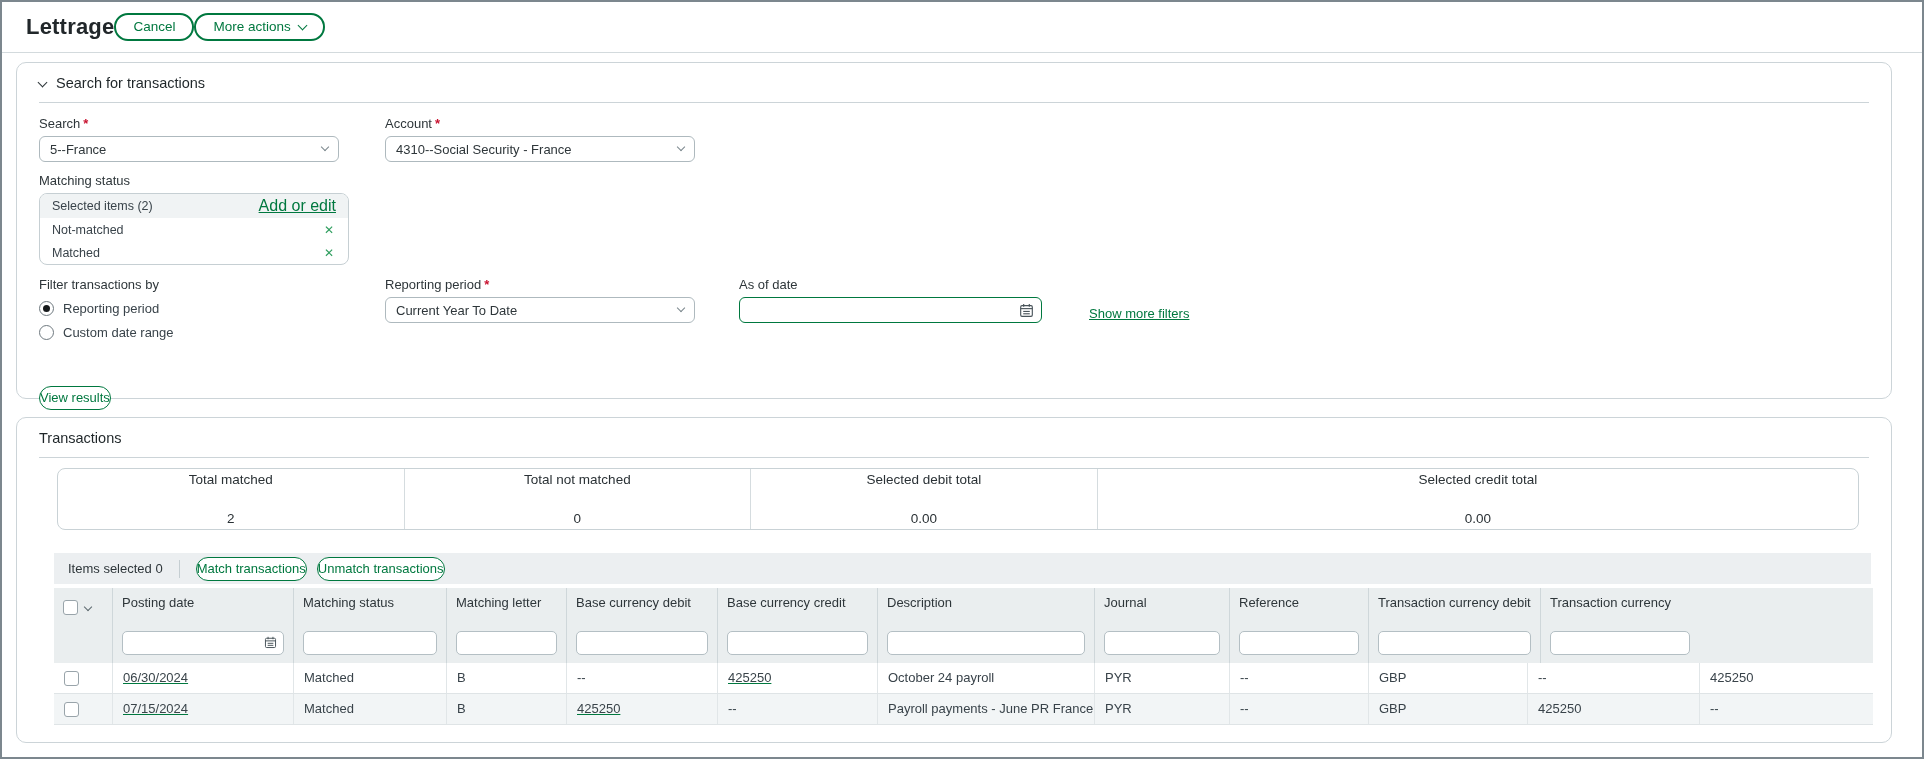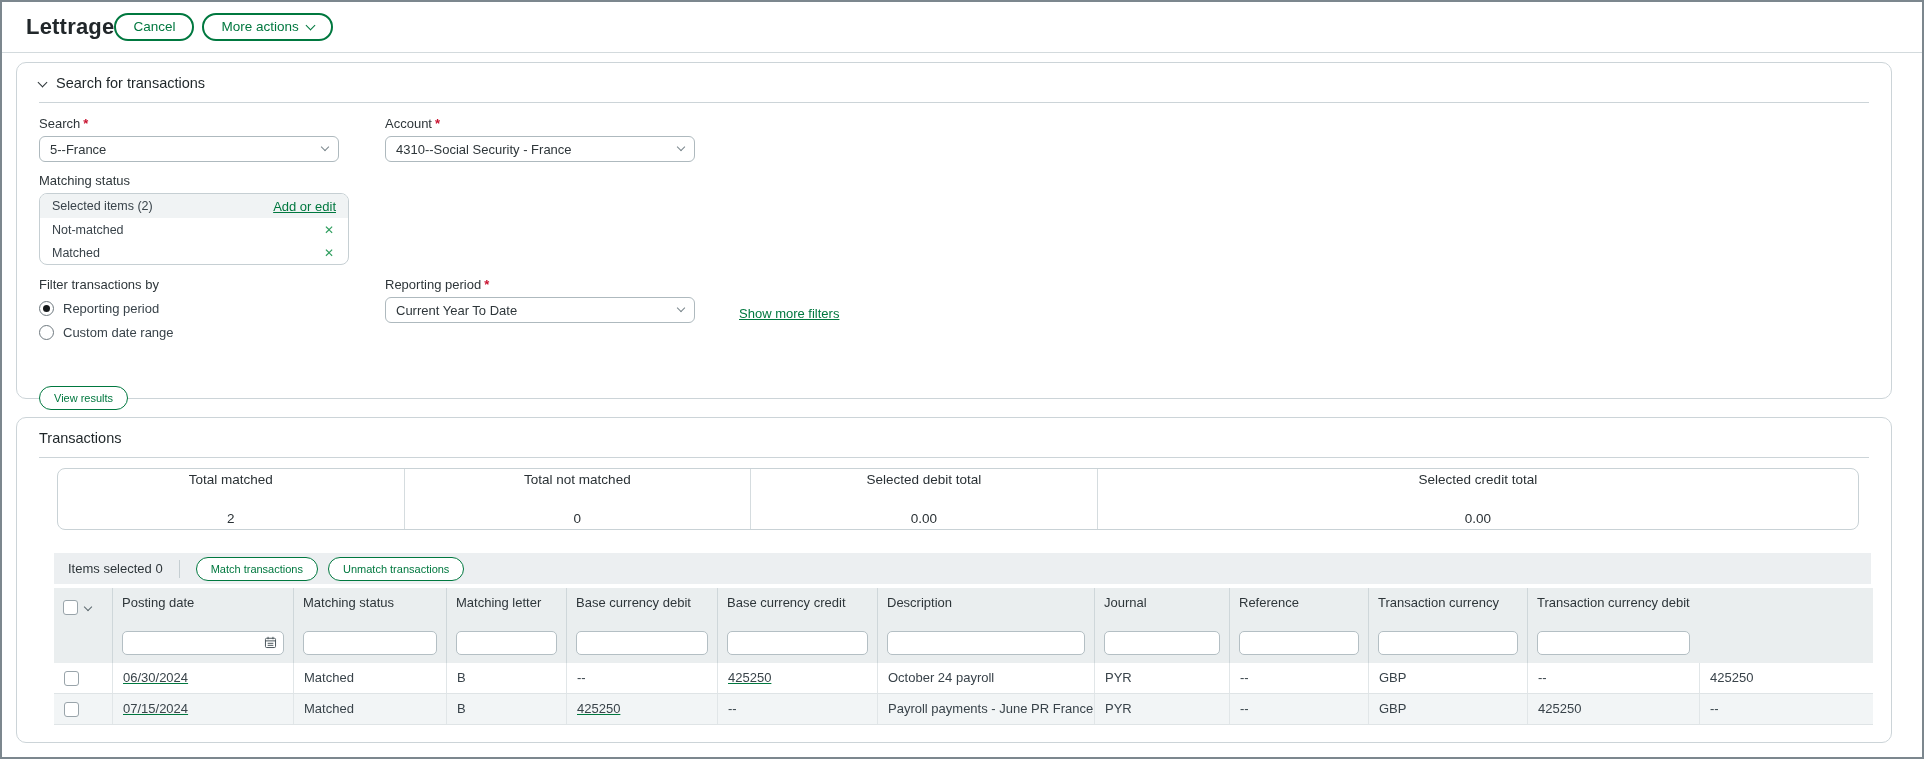--- a/index.html
+++ b/index.html
@@ -13,28 +13,28 @@
     position: relative;
   }
   
   .top-header {
     height: 51px;
     display: flex; align-items: center; 
     padding: 0 22px 0 24px;
     border-bottom: 1px solid #d3dadd;
   }
   .page-title { font-size: 22px; font-weight: 700; color: #21272a; letter-spacing: .2px; }
-  .header-actions { display: flex; gap: 8px; align-items: center; }
+  .header-actions { display: flex; align-items: center; }
   .pill-btn {
     display: inline-flex; align-items: center; gap: 8px;
     border: 2px solid #00783f; color: #00783f; background: #fff;
     border-radius: 16px; padding: 4px 17px;
     font-size: 13.5px; font-family: inherit; cursor: pointer; line-height: 16px;
   }
-  .pill-btn.small { border-width: 1.5px; padding: 3px 14px; font-size: 11px; }
+  .pill-btn.small { border-width: 1.5px; padding: 3px 0; font-size: 13px; }
   .caret-down {
     width: 7px; height: 7px; display: inline-block;
     border-right: 1.7px solid currentColor; border-bottom: 1.7px solid currentColor;
     transform: rotate(45deg); margin-top: -4px;
   }
   
   .card {
     border: 1px solid #ccd4d8; border-radius: 10px; background: #fff;
     margin-left: 14px; margin-right: 30px;
   }
@@ -63,21 +63,21 @@
   
   .ms-label { margin-top: 11px; }
   .ms-box {
     width: 310px; border: 1px solid #c6cfd3; border-radius: 8px; overflow: hidden;
     margin-top: 4px;
   }
   .ms-head {
     background: #f0f3f4; display: flex; align-items: center; justify-content: space-between;
     padding: 4px 12px; height: 24px; font-size: 12.5px; color: #39434a; text-align: right;
   }
-  .green-link { color: #00783f; text-decoration: underline; cursor: pointer; font-size: 13px; }
+  .green-link { color: #00783f; text-decoration: underline; cursor: pointer; font-size: 16px; }
   .ms-item {
     display: flex; align-items: center; justify-content: space-between;
     padding: 3px 14px 3px 12px; height: 23px; font-size: 12.5px; color: #39434a;
   }
   .x-icon { color: #2f9e5f; font-size: 12px; cursor: pointer; line-height: 1; }
   
   .filter-row { display: flex; margin-top: 12px; align-items: flex-start; }
   .group-filterby { width: 346px; }
   .radio-row { display: flex; align-items: center; gap: 9px; margin-top: 9px; }
   .radio {
@@ -233,20 +233,35 @@
         <div class="group-period">
           <div class="fld-label">
             <span>Reporting period</span><span class="req">*</span>
           </div>
           <div class="selectbox">
             <span>Current Year To Date</span>
             <span class="caret-down"></span>
           </div>
         </div>
 
+        <div class="group-asof">
+          <div class="fld-label">As of date</div>
+          <div class="date-input">
+            <span class="cal-icon">
+              <svg width="15" height="15" viewBox="0 0 16 16" fill="none" stroke="currentColor" stroke-width="1.2">
+                <rect x="1.8" y="2.8" width="12.4" height="11.4" rx="1.4"></rect>
+                <line x1="1.8" y1="6" x2="14.2" y2="6"></line>
+                <line x1="5" y1="1" x2="5" y2="4"></line>
+                <line x1="11" y1="1" x2="11" y2="4"></line>
+                <line x1="4.5" y1="9" x2="11.5" y2="9"></line>
+                <line x1="4.5" y1="11.5" x2="11.5" y2="11.5"></line>
+              </svg>
+            </span>
+          </div>
+        </div>
 
         <div class="green-link link-more">Show more filters</div>
       </div>
     </div>
 
     <button class="pill-btn small view-results-btn">
       <span>View results</span>
     </button>
   </div>
 
@@ -330,26 +345,26 @@
             <input class="f-input" style="">
           </div>
           <div class="hcell col-7">
             <div class="h-label">Journal</div>
             <input class="f-input" style="">
           </div>
           <div class="hcell col-8">
             <div class="h-label">Reference</div>
             <input class="f-input" style="">
           </div>
+          <div class="hcell col-10">
+            <div class="h-label">Transaction currency debit</div>
+            <input class="f-input" style="">
+          </div>
           <div class="hcell col-9">
             <div class="h-label">Transaction currency</div>
-            <input class="f-input" style="">
-          </div>
-          <div class="hcell col-10">
-            <div class="h-label">Transaction currency debit</div>
             <input class="f-input" style="">
           </div>
         </div>
 
         <div class="tbl-row">
           <div class="bcell col-cb">
             <span class="cb"></span>
           </div>
           <div class="bcell col-1">
             <span class="cell-link">06/30/2024</span>

